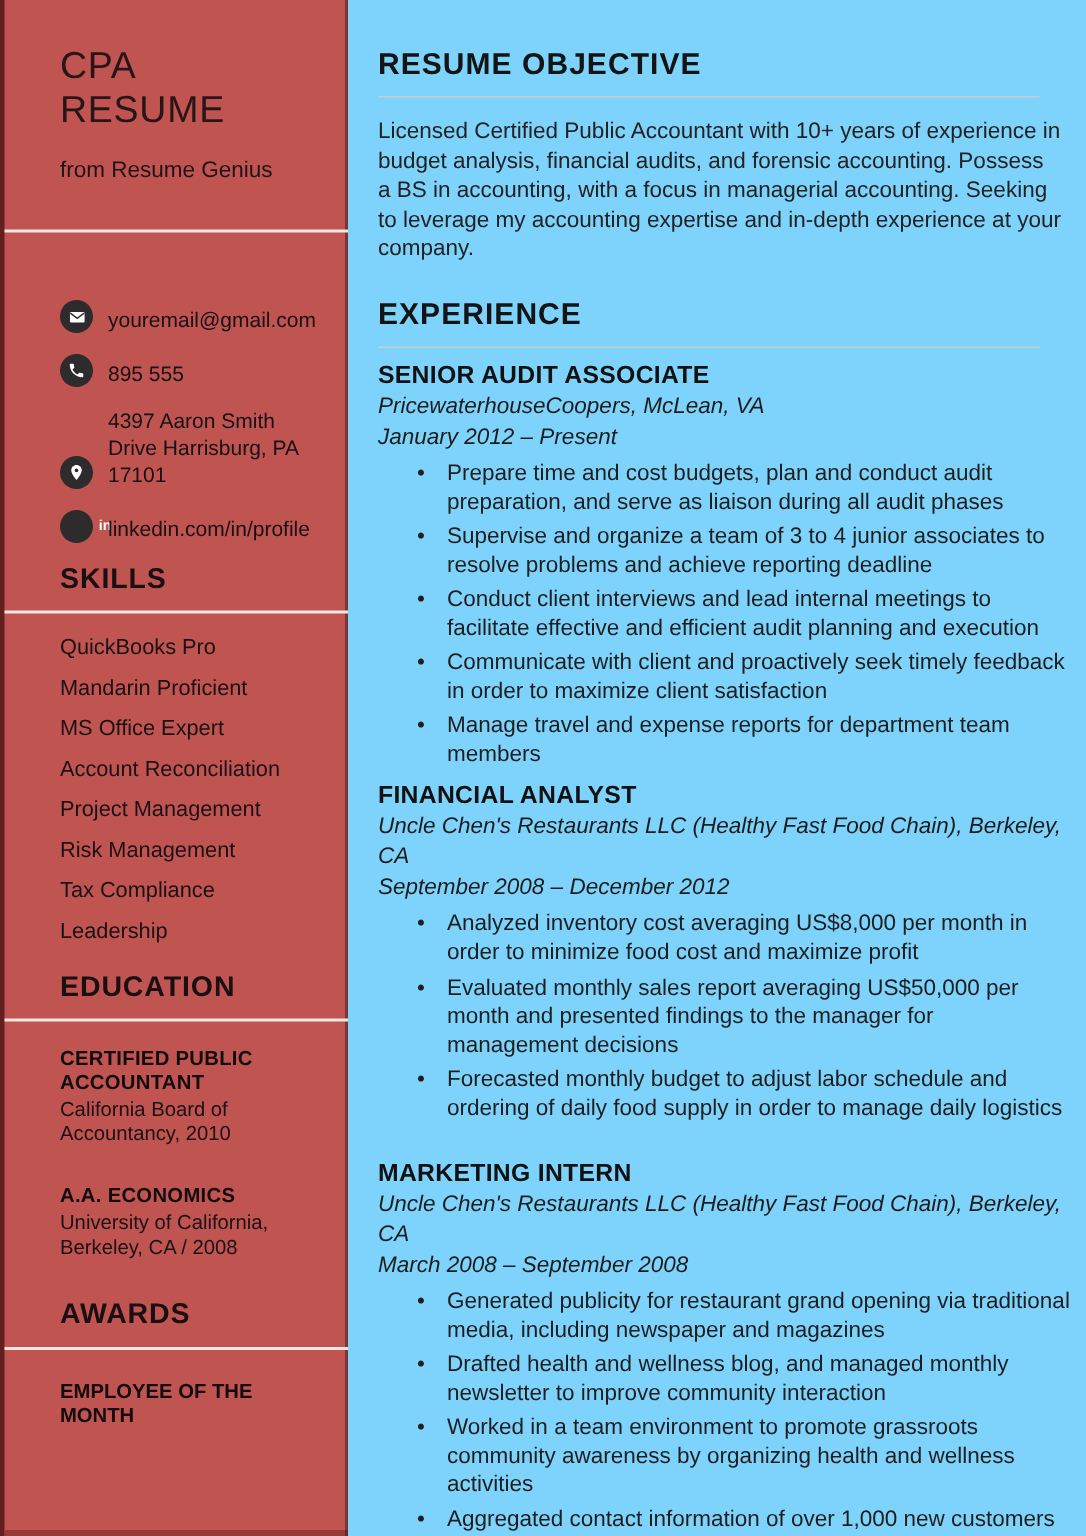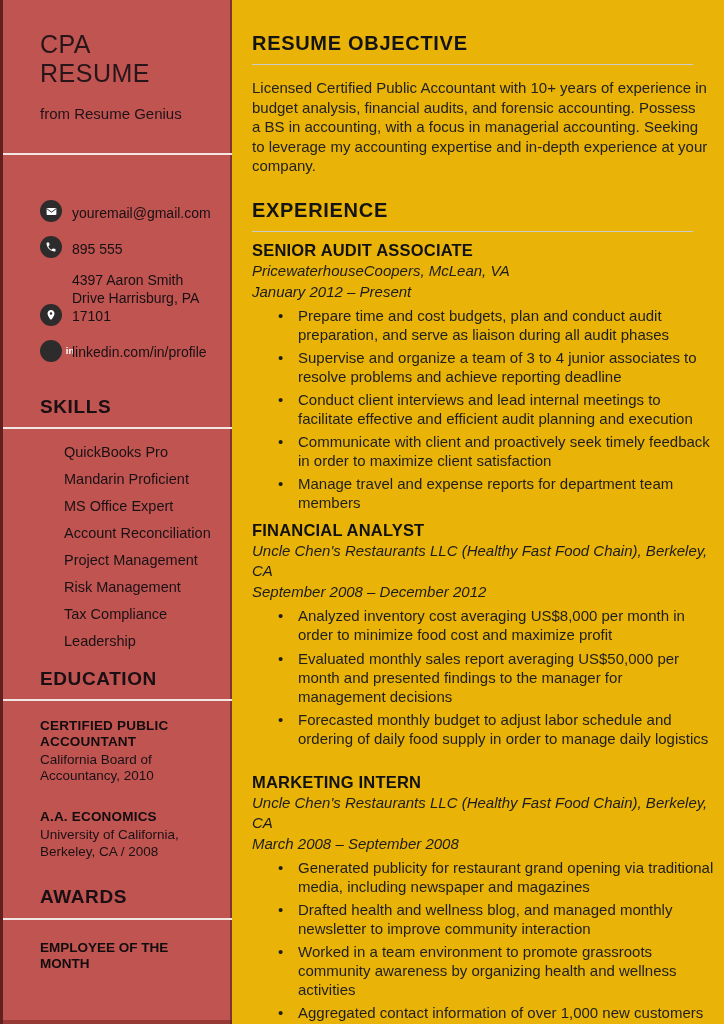--- a/index.html
+++ b/index.html
@@ -1,21 +1,21 @@
 <!DOCTYPE html>
 <html><head>
 <meta charset="utf-8">
 <style>
   * { margin:0; padding:0; box-sizing:border-box; }
   html,body { width:724px; height:1024px; }
   body {
     font-family:"Liberation Sans","DejaVu Sans",sans-serif;
     background:#ffffff; color:#1e1e1e;
   }
-  .page { display:flex; width:724px; height:1024px; background:#eab308; overflow:hidden; }
+  .page { display:flex; width:724px; height:1024px; background:#7dd3fc; overflow:hidden; }
 
   
   .sidebar {
     position:relative; width:232px; min-width:232px; height:100%;
     background:#c05450;
     border-left:3px solid #61201d;
     box-shadow: inset -2px 0 0 rgba(70,28,24,.55), inset 0 -4px 0 rgba(90,20,16,.40);
     color:#1d1216;
   }
   .sb-pad { padding-left:37px; padding-right:14px; }
@@ -32,24 +32,24 @@
   .cicon {
     width:22px; height:22px; min-width:22px; border-radius:50%;
     background:#2d2b2c; display:flex; align-items:center; justify-content:center;
     margin-top:1px;
   }
   .cicon svg { display:block; }
   .cicon .in-txt { color:#fff; font-size:9.5px; font-weight:700; line-height:1;padding-left:38px; }
   .ctext { font-size:14px; line-height:1.3; color:#171014; }
 
   .sb-h { font-size:19px; font-weight:700; letter-spacing:.6px; color:#1a0f13; }
-  .skills-h { margin-top:34px; }
+  .skills-h { margin-top:14px; }
   .rule-2 { margin-top:9px; }
   .skills-list { list-style:none; margin-top:10px; }
-  .skills-list li { font-size:14.5px; padding:5.5px 0; color:#1a1115;margin-left:24px; }
+  .skills-list li { font-size:14.5px; padding:5.5px 0; color:#1a1115; }
 
   .edu-h { margin-top:13px; }
   .rule-3 { margin-top:9px; }
   .edu-entry { margin-top:17px; }
   .edu-entry .etitle { font-size:13.5px; font-weight:700; line-height:1.2; letter-spacing:.2px; color:#120c0e; }
   .edu-entry .edetail { font-size:13.5px; line-height:1.22; margin-top:2px; color:#1a1115; }
   .edu-entry.spaced { margin-top:24px; }
 
   .awards-h { margin-top:26px; }
   .rule-4 { margin-top:10px; }

